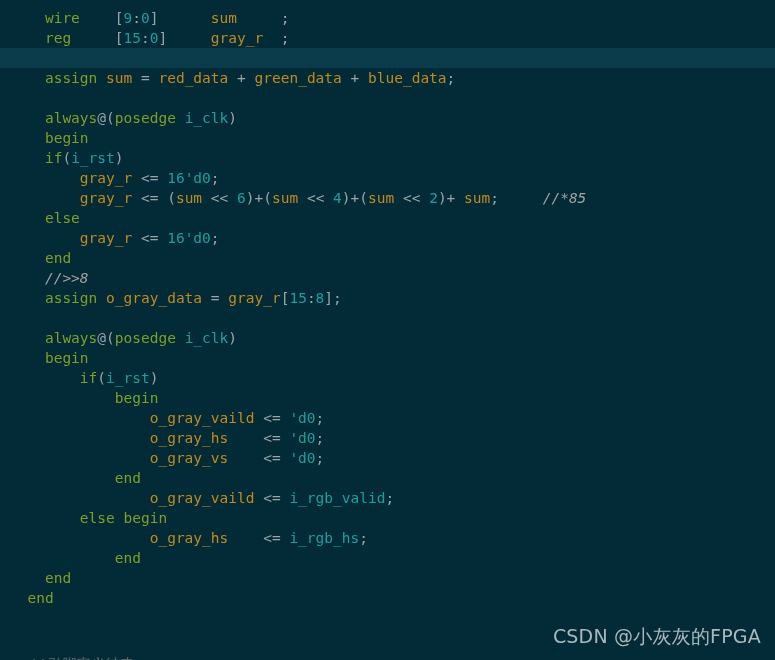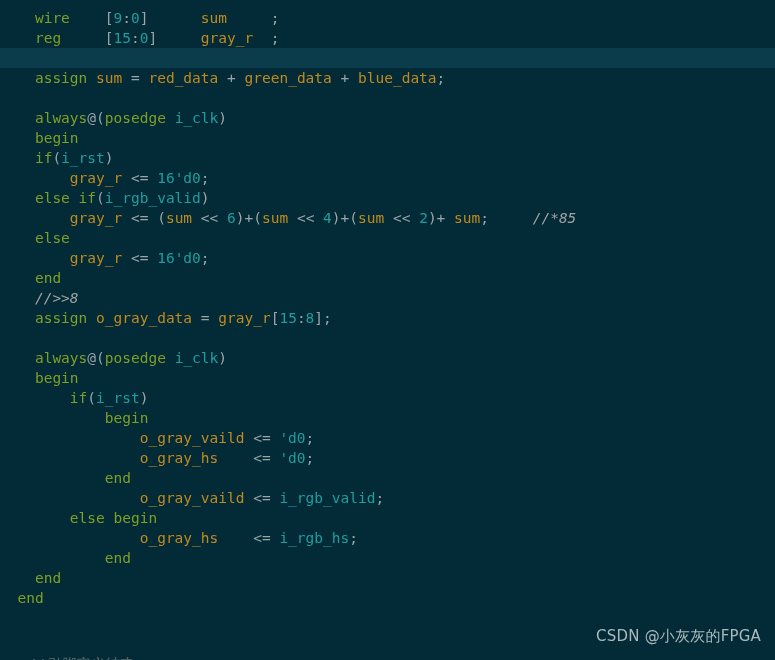--- a/index.html
+++ b/index.html
@@ -23,41 +23,42 @@
     left: 0;
     top: 0;
     width: 775px;
     padding-top: 8px;
     box-sizing: border-box;
   }
   .code-line {
     height: 20px;
     line-height: 20px;
     white-space: pre;
+    padding-left: 10px;
     box-sizing: border-box;
   }
   .code-line.active-line {
     background: #0a3c4b;
   }
   
   .tok-keyword  { color: #7f9f25; }
   .tok-ident    { color: #c08a1e; }
   .tok-plain    { color: #9aa6a8; }
   .tok-number   { color: #1f9e9e; }
   .tok-comment  { color: #a3a3a3; font-style: italic; }
   .tok-bracket  { color: #9aa6a8; }
   .tok-op       { color: #9aa6a8; }
 
   #watermark {
     position: absolute;
     right: 14px;
     bottom: 14px;
     color: #b8c4c8;
     font-family: "DejaVu Sans", "Liberation Sans", sans-serif;
-    font-size: 15px;
+    font-size: 19px;
     letter-spacing: 0.2px;
     white-space: nowrap;
     opacity: 0.92;
   }
   #clipped-line {
     position: absolute;
     left: 10px;
     bottom: 0;
     height: 6px;
     overflow: hidden;
@@ -76,34 +77,34 @@
   <div id="code-surface">
       <div class="code-line"><span class="tok-plain">    </span><span class="tok-keyword">wire</span><span class="tok-plain">    </span><span class="tok-bracket">[</span><span class="tok-number">9</span><span class="tok-op">:</span><span class="tok-number">0</span><span class="tok-bracket">]</span><span class="tok-plain">      </span><span class="tok-ident">sum</span><span class="tok-plain">     </span><span class="tok-op">;</span></div>
       <div class="code-line"><span class="tok-plain">    </span><span class="tok-keyword">reg</span><span class="tok-plain">     </span><span class="tok-bracket">[</span><span class="tok-number">15</span><span class="tok-op">:</span><span class="tok-number">0</span><span class="tok-bracket">]</span><span class="tok-plain">     </span><span class="tok-ident">gray_r</span><span class="tok-plain">  </span><span class="tok-op">;</span></div>
       <div class="code-line active-line">​</div>
       <div class="code-line"><span class="tok-plain">    </span><span class="tok-keyword">assign</span><span class="tok-plain"> </span><span class="tok-ident">sum</span><span class="tok-plain"> </span><span class="tok-op">=</span><span class="tok-plain"> </span><span class="tok-ident">red_data</span><span class="tok-plain"> </span><span class="tok-op">+</span><span class="tok-plain"> </span><span class="tok-ident">green_data</span><span class="tok-plain"> </span><span class="tok-op">+</span><span class="tok-plain"> </span><span class="tok-ident">blue_data</span><span class="tok-op">;</span></div>
       <div class="code-line">​</div>
       <div class="code-line"><span class="tok-plain">    </span><span class="tok-keyword">always</span><span class="tok-op">@(</span><span class="tok-keyword">posedge</span><span class="tok-plain"> </span><span class="tok-number">i_clk</span><span class="tok-op">)</span></div>
       <div class="code-line"><span class="tok-plain">    </span><span class="tok-keyword">begin</span></div>
       <div class="code-line"><span class="tok-plain">    </span><span class="tok-keyword">if</span><span class="tok-op">(</span><span class="tok-number">i_rst</span><span class="tok-op">)</span></div>
       <div class="code-line"><span class="tok-plain">        </span><span class="tok-ident">gray_r</span><span class="tok-plain"> </span><span class="tok-op">&lt;=</span><span class="tok-plain"> </span><span class="tok-number">16'd0</span><span class="tok-op">;</span></div>
-      <div class="code-line"><span class="tok-plain">    </span><span class="tok-keyword">else</span><span class="tok-plain"> </span><span class="tok-keyword">if</span><span class="tok-op">(</span><span class="tok-number">i_rgb_valid</span><span class="tok-op">)</span></div>
       <div class="code-line"><span class="tok-plain">        </span><span class="tok-ident">gray_r</span><span class="tok-plain"> </span><span class="tok-op">&lt;=</span><span class="tok-op"> (</span><span class="tok-ident">sum</span><span class="tok-op"> &lt;&lt; </span><span class="tok-number">6</span><span class="tok-op">)+(</span><span class="tok-ident">sum</span><span class="tok-op"> &lt;&lt; </span><span class="tok-number">4</span><span class="tok-op">)+(</span><span class="tok-ident">sum</span><span class="tok-op"> &lt;&lt; </span><span class="tok-number">2</span><span class="tok-op">)+ </span><span class="tok-ident">sum</span><span class="tok-op">;</span><span class="tok-plain">     </span><span class="tok-comment">//*85</span></div>
       <div class="code-line"><span class="tok-plain">    </span><span class="tok-keyword">else</span></div>
       <div class="code-line"><span class="tok-plain">        </span><span class="tok-ident">gray_r</span><span class="tok-plain"> </span><span class="tok-op">&lt;=</span><span class="tok-plain"> </span><span class="tok-number">16'd0</span><span class="tok-op">;</span></div>
       <div class="code-line"><span class="tok-plain">    </span><span class="tok-keyword">end</span></div>
       <div class="code-line"><span class="tok-plain">    </span><span class="tok-comment">//&gt;&gt;8</span></div>
       <div class="code-line"><span class="tok-plain">    </span><span class="tok-keyword">assign</span><span class="tok-plain"> </span><span class="tok-ident">o_gray_data</span><span class="tok-plain"> </span><span class="tok-op">=</span><span class="tok-plain"> </span><span class="tok-ident">gray_r</span><span class="tok-bracket">[</span><span class="tok-number">15</span><span class="tok-op">:</span><span class="tok-number">8</span><span class="tok-bracket">]</span><span class="tok-op">;</span></div>
       <div class="code-line">​</div>
       <div class="code-line"><span class="tok-plain">    </span><span class="tok-keyword">always</span><span class="tok-op">@(</span><span class="tok-keyword">posedge</span><span class="tok-plain"> </span><span class="tok-number">i_clk</span><span class="tok-op">)</span></div>
       <div class="code-line"><span class="tok-plain">    </span><span class="tok-keyword">begin</span></div>
       <div class="code-line"><span class="tok-plain">        </span><span class="tok-keyword">if</span><span class="tok-op">(</span><span class="tok-number">i_rst</span><span class="tok-op">)</span></div>
       <div class="code-line"><span class="tok-plain">            </span><span class="tok-keyword">begin</span></div>
       <div class="code-line"><span class="tok-plain">                </span><span class="tok-ident">o_gray_vaild</span><span class="tok-plain"> </span><span class="tok-op">&lt;=</span><span class="tok-plain"> </span><span class="tok-number">'d0</span><span class="tok-op">;</span></div>
       <div class="code-line"><span class="tok-plain">                </span><span class="tok-ident">o_gray_hs</span><span class="tok-plain">    </span><span class="tok-op">&lt;=</span><span class="tok-plain"> </span><span class="tok-number">'d0</span><span class="tok-op">;</span></div>
+      <div class="code-line"><span class="tok-plain">                </span><span class="tok-ident">o_gray_vs</span><span class="tok-plain">    </span><span class="tok-op">&lt;=</span><span class="tok-plain"> </span><span class="tok-number">'d0</span><span class="tok-op">;</span></div>
       <div class="code-line"><span class="tok-plain">            </span><span class="tok-keyword">end</span></div>
       <div class="code-line"><span class="tok-plain">                </span><span class="tok-ident">o_gray_vaild</span><span class="tok-plain"> </span><span class="tok-op">&lt;=</span><span class="tok-plain"> </span><span class="tok-number">i_rgb_valid</span><span class="tok-op">;</span></div>
       <div class="code-line"><span class="tok-plain">        </span><span class="tok-keyword">else</span><span class="tok-plain"> </span><span class="tok-keyword">begin</span></div>
       <div class="code-line"><span class="tok-plain">                </span><span class="tok-ident">o_gray_hs</span><span class="tok-plain">    </span><span class="tok-op">&lt;=</span><span class="tok-plain"> </span><span class="tok-number">i_rgb_hs</span><span class="tok-op">;</span></div>
       <div class="code-line"><span class="tok-plain">            </span><span class="tok-keyword">end</span></div>
       <div class="code-line"><span class="tok-plain">    </span><span class="tok-keyword">end</span></div>
       <div class="code-line"><span class="tok-plain">  </span><span class="tok-keyword">end</span></div>
     </div>
   <div id="clipped-line">  //引脚定义结束</div>
   <div id="watermark">CSDN @小灰灰的FPGA</div>

